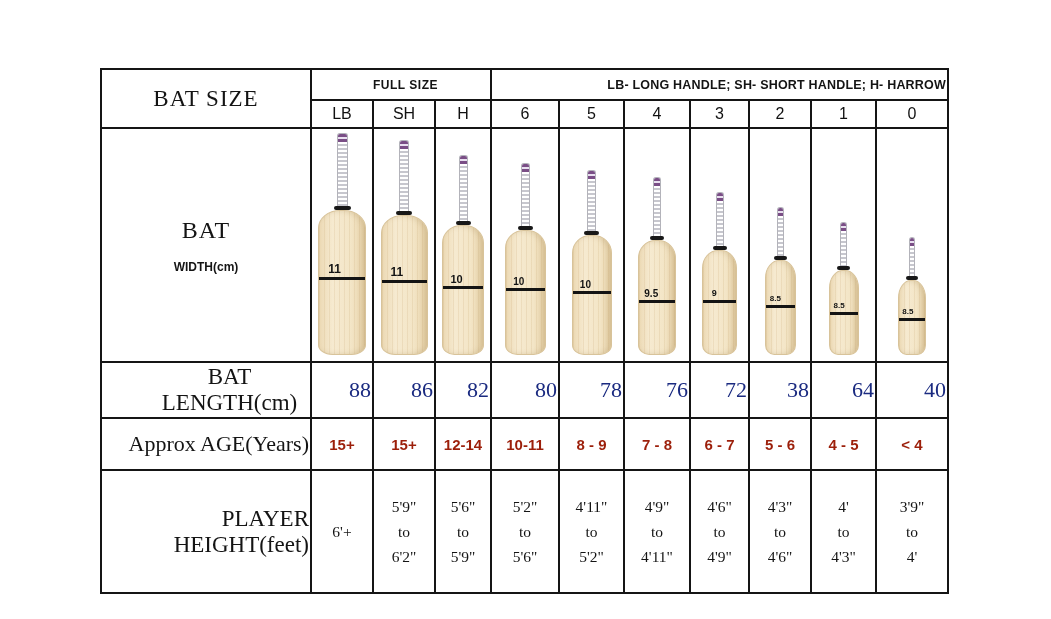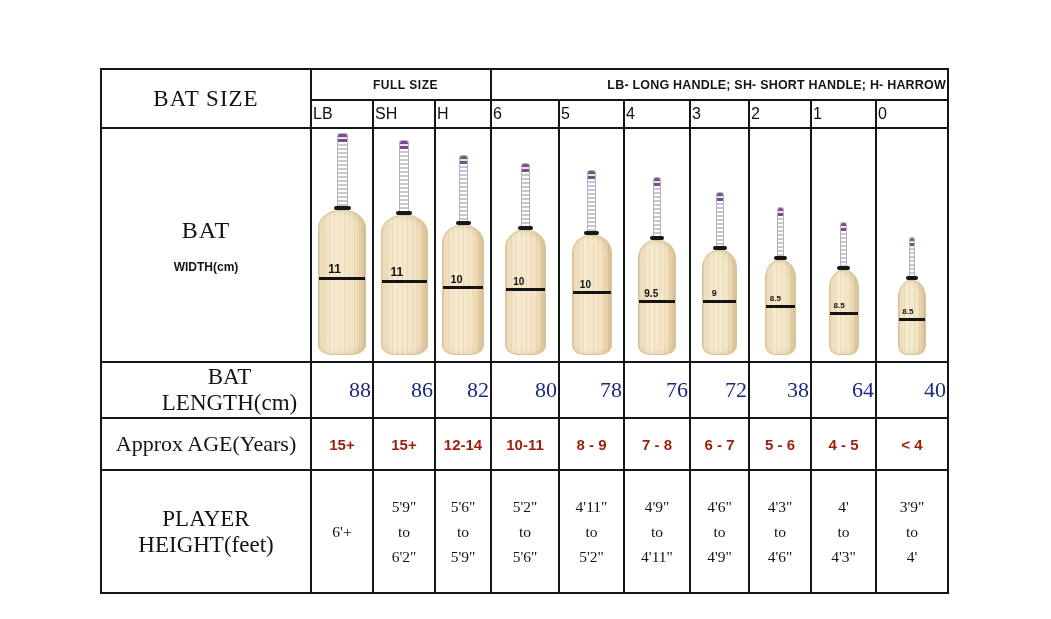--- a/index.html
+++ b/index.html
@@ -16,21 +16,21 @@
   .full-size-cell{
     font-family:"Liberation Sans",sans-serif;font-weight:bold;
     font-size:12px;text-align:center;height:27px;letter-spacing:.5px;padding-left:10px;
   }
   .legend-cell{
     font-family:"Liberation Sans",sans-serif;font-weight:bold;
     font-size:12.5px;text-align:right;padding-left:10px;letter-spacing:.2px;
   }
   .size-h{
     height:24px;font-family:"Liberation Sans",sans-serif;
-    font-size:16px;text-align:left;color:#111;
+    font-size:16px;text-align:center;color:#111;
   }
   
   .bat-label-cell{text-align:center;}
   .lbl-main{font-size:24px;letter-spacing:1px;}
   .lbl-sub{font-family:"Liberation Sans",sans-serif;font-weight:bold;font-size:12px;margin-top:16px;}
   
   .bat-cell{height:230px;vertical-align:bottom;text-align:center;}
   .bat{position:relative;margin:0 auto 5px auto;display:flex;flex-direction:column;align-items:center;justify-content:flex-end;}
   .handle{
     background:repeating-linear-gradient(180deg,#ffffff 0px,#ffffff 2px,#c7c7ce 2px,#c7c7ce 4px);
@@ -54,27 +54,27 @@
   .mark{position:absolute;left:0;right:0;}
   .wnum{
     display:block;width:100%;text-align:center;margin-left:-16%;
     font-family:"Liberation Sans",sans-serif;font-weight:bold;color:#141414;line-height:1.1;
   }
   .wline{height:3px;background:#141414;margin-top:1px;}
   
   .len-label{font-size:23px;text-align:center;height:45px;padding-left:48px;}
   .len-v{font-size:22px;text-align:right;color:#1a2a80;height:45px;}
   
-  .age-label{font-size:22px;text-align:center;height:48px;}
+  .age-label{font-size:22px;text-align:right;height:48px;}
   .age-v{
     font-family:"Liberation Sans",sans-serif;font-weight:bold;
     font-size:15px;text-align:center;color:#9c1f0a;height:48px;
   }
   
-  .hgt-label{text-align:center;font-size:23px;height:119px;}
+  .hgt-label{text-align:right;font-size:23px;height:119px;}
   .hgt-v{text-align:center;vertical-align:middle;font-size:15.5px;height:119px;}
   .hline{margin:8px 0;line-height:1.1;}
 </style>
 </head>
 <body>
 
 <div class="chart-wrap">
   <table>
     <colgroup>
       <col style="width:210px">

